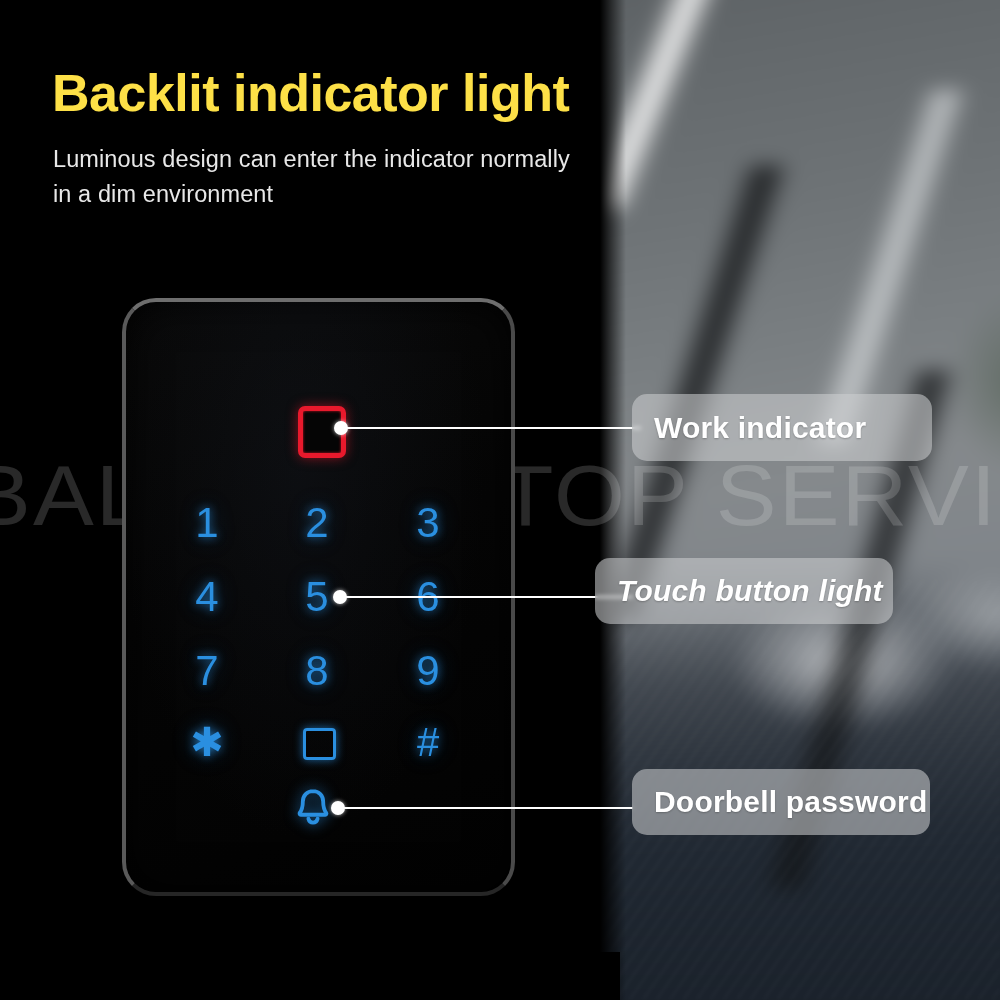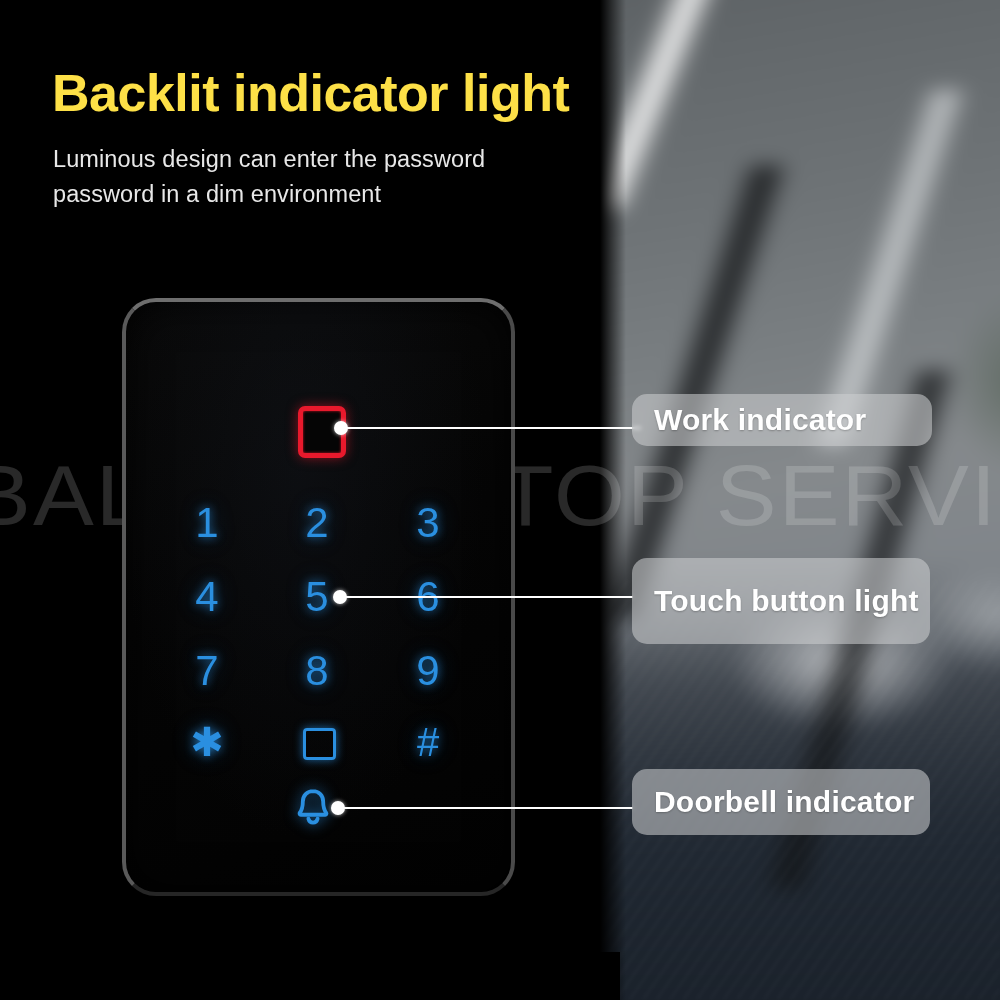--- a/index.html
+++ b/index.html
@@ -216,21 +216,21 @@
   <div class="photo-panel">
     <div class="photo-inner"></div>
     <div class="carpet-texture"></div>
     <div class="photo-left-fade"></div>
     <div class="photo-notch"></div>
   </div>
 
   <div class="watermark">BALI ONE STOP SERVICE</div>
 
   <div class="headline">Backlit indicator light</div>
-  <div class="subhead">Luminous design can enter the password password in a dim environment</div>
+  <div class="subhead">Luminous design can enter the indicator normally in a dim environment</div>
 
   <div class="device">
     <div class="device-glass"></div>
   </div>
 
   <div class="work-led"></div>
 
   <div class="key" style="left:175px;top:495px;">1</div>
   <div class="key" style="left:285px;top:495px;">2</div>
   <div class="key" style="left:396px;top:495px;">3</div>
@@ -247,29 +247,29 @@
   <div class="key-square" style="left:303px;top:728px;"></div>
   <div class="key sym" style="left:396px;top:714px;">#</div>
 
   <svg class="bell" style="left:290px;top:785px;" viewBox="0 0 24 24" fill="none">
     <path d="M12 3.2c-3.1 0-5.3 2.4-5.3 5.4 0 3.3-.9 5-1.6 5.9-.3.4 0 1 .5 1h12.8c.5 0 .8-.6.5-1-.7-.9-1.6-2.6-1.6-5.9 0-3-2.2-5.4-5.3-5.4z" stroke="#2a8fe0" stroke-width="2" stroke-linejoin="round"></path>
     <path d="M9.6 17.6c.3 1.2 1.3 2 2.4 2s2.1-.8 2.4-2" stroke="#2a8fe0" stroke-width="2" stroke-linecap="round"></path>
   </svg>
 
   <div class="callout-dot" style="left:334px;top:421px;"></div>
   <div class="callout-line" style="left:341px;top:427px;width:300px;"></div>
-  <div class="callout-box" style="left:632px;top:394px;width:300px;height:52px;">
+  <div class="callout-box" style="left:632px;top:394px;width:300px;height:67px;">
     <span>Work indicator</span>
   </div>
 
   <div class="callout-dot" style="left:333px;top:590px;"></div>
   <div class="callout-line" style="left:340px;top:596px;width:293px;"></div>
-  <div class="callout-box" style="left:632px;top:558px;width:298px;height:86px;">
+  <div class="callout-box" style="left:595px;top:558px;width:298px;height:66px;font-style:italic;">
     <span>Touch button light</span>
   </div>
 
   <div class="callout-dot" style="left:331px;top:801px;"></div>
   <div class="callout-line" style="left:338px;top:807px;width:295px;"></div>
   <div class="callout-box" style="left:632px;top:769px;width:298px;height:66px;">
-    <span>Doorbell indicator</span>
+    <span>Doorbell password</span>
   </div>
 
 </div>
 
 </body></html>

